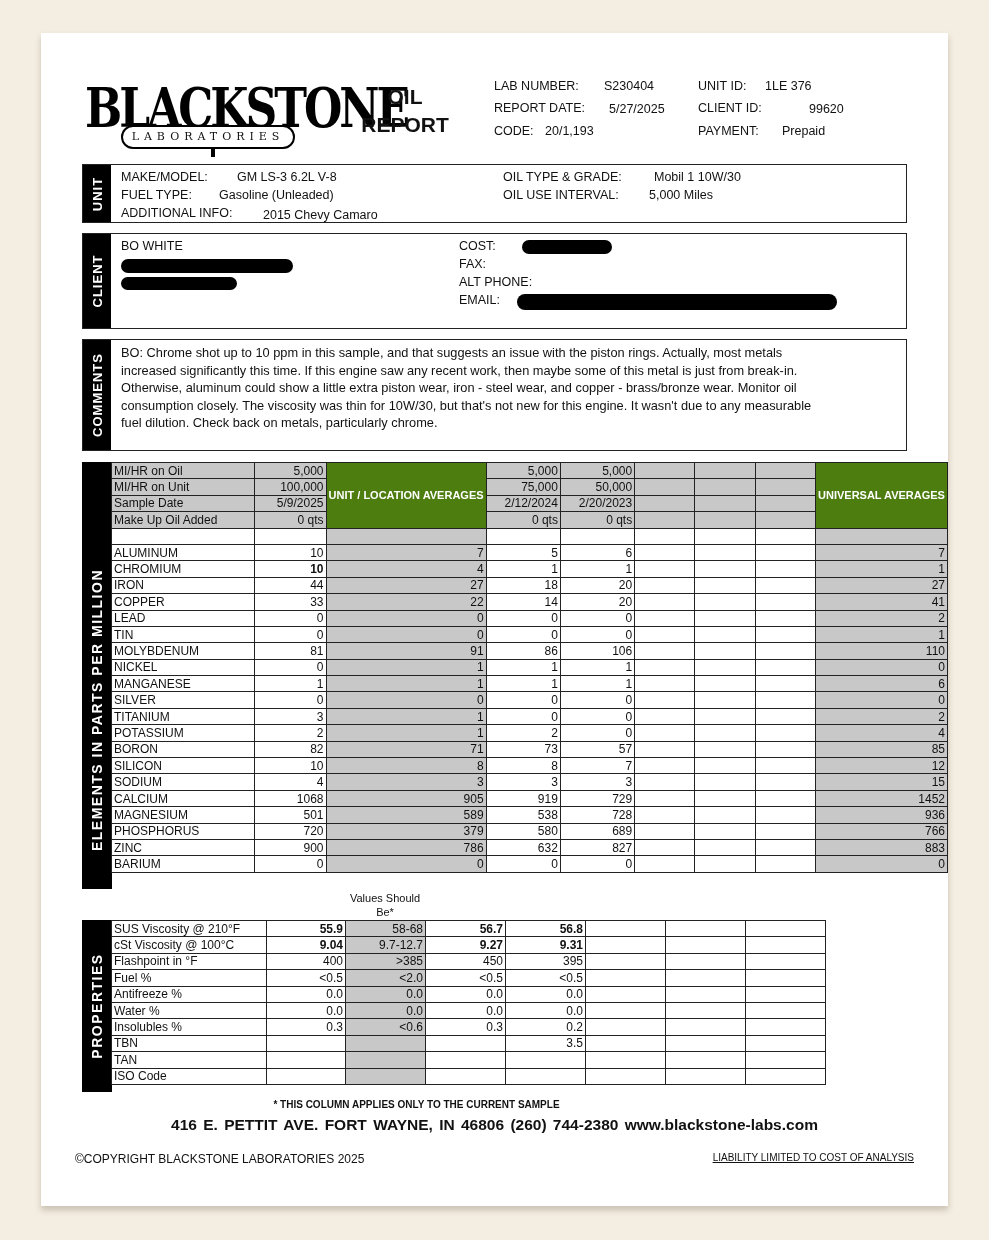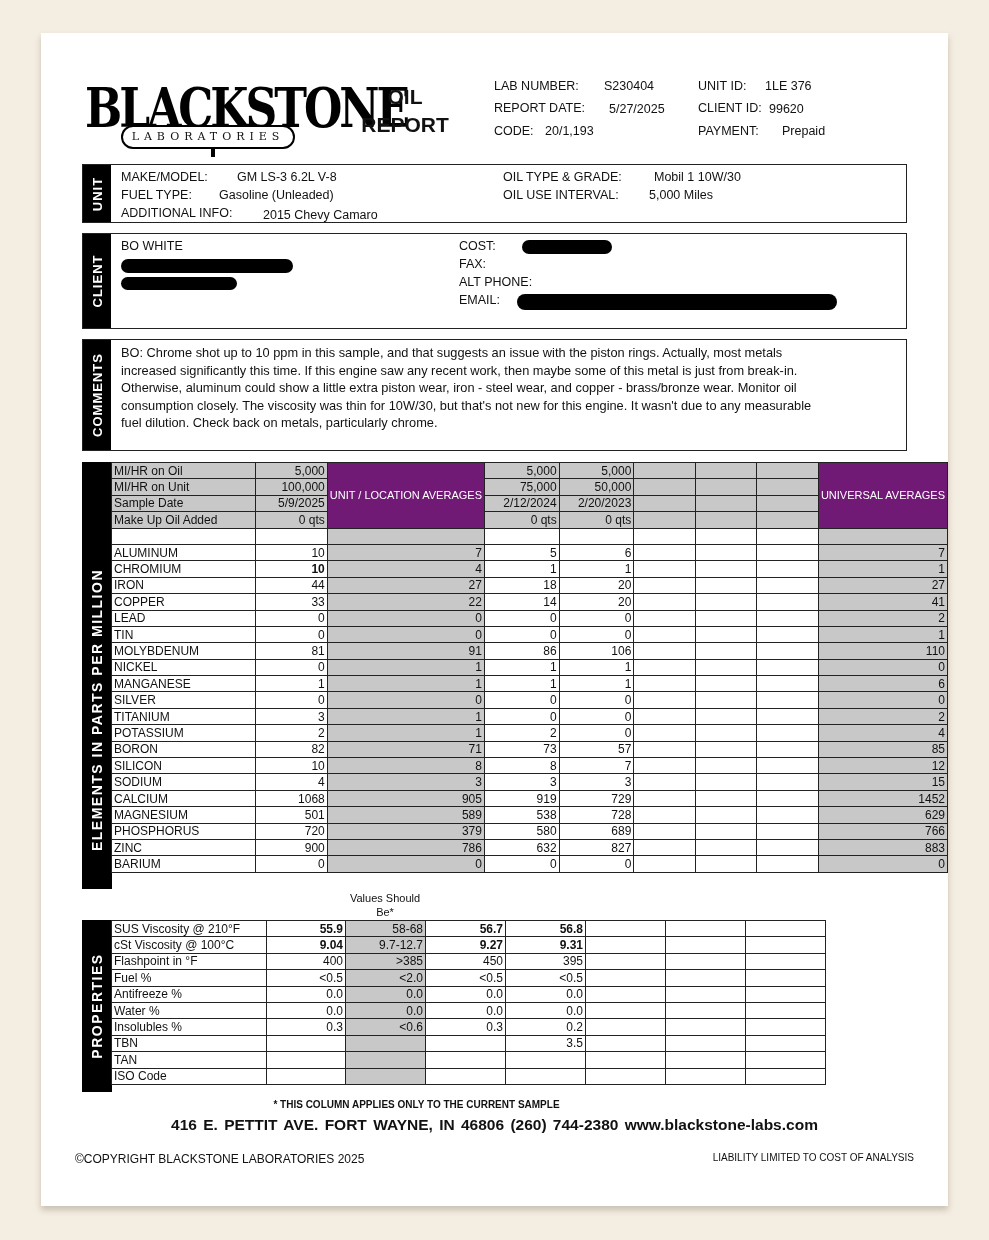--- a/index.html
+++ b/index.html
@@ -20,29 +20,29 @@
   .side span{position:absolute;left:50%;top:50%;transform:translate(-50%,-50%) rotate(-90deg);font-weight:bold;font-size:13px;letter-spacing:1px;white-space:nowrap;}
   .txt{font-size:12.5px;position:absolute;white-space:nowrap;}
   .redact{position:absolute;background:#000;border-radius:12px;}
   .comments{position:absolute;left:38px;top:4px;width:700px;font-size:12.8px;line-height:17.6px;}
   
   table.grid{position:absolute;border-collapse:collapse;table-layout:fixed;font-size:12px;}
   table.grid td{border:1.5px solid #222;height:15.4px;padding:0 2px;line-height:14px;overflow:hidden;white-space:nowrap;}
   td.lab{text-align:left;}
   td.num{text-align:right;}
   td.g{background:#c8c8c8;}
-  td.blk{background:#701a75;color:#fff;font-weight:normal;font-size:11px;text-align:center;line-height:14px;white-space:normal;}
+  td.blk{background:#4d7c0f;color:#fff;font-weight:bold;font-size:11px;text-align:center;line-height:14px;white-space:normal;}
   td.b{font-weight:bold;}
   .sidebar-black{position:absolute;background:#000;color:#fff;}
   .sidebar-black span{position:absolute;left:50%;top:50%;transform:translate(-50%,-50%) rotate(-90deg);font-weight:bold;font-size:14px;letter-spacing:1.5px;white-space:nowrap;}
   .should{position:absolute;left:304px;top:858px;width:80px;text-align:center;font-size:11px;line-height:14px;}
   .foot-note{position:absolute;left:0;width:751px;top:1066px;text-align:center;font-size:10px;font-weight:bold;}
   .foot-addr{position:absolute;left:0;width:907px;top:1083px;text-align:center;font-size:15.5px;font-weight:bold;word-spacing:2px;}
   .copy{position:absolute;left:34px;top:1119px;font-size:12px;}
-  .liab{position:absolute;right:34px;top:1119px;font-size:10px;}
+  .liab{position:absolute;right:34px;top:1119px;font-size:10px;text-decoration:underline;}
 </style>
 </head>
 <body>
 
 <div class="page">
 
   <div class="abs logo">
     <div class="logo-word">BLACKSTONE</div>
     <div class="logo-sub">LABORATORIES</div>
     <div class="logo-tick"></div>
@@ -56,21 +56,21 @@
   <div class="abs hdr-label" style="left:453px;top:46px;">LAB NUMBER:</div>
   <div class="abs hdr-val" style="left:563px;top:46px;">S230404</div>
   <div class="abs hdr-label" style="left:453px;top:68px;">REPORT DATE:</div>
   <div class="abs hdr-val" style="left:568px;top:69px;">5/27/2025</div>
   <div class="abs hdr-label" style="left:453px;top:91px;">CODE:</div>
   <div class="abs hdr-val" style="left:504px;top:91px;">20/1,193</div>
 
   <div class="abs hdr-label" style="left:657px;top:46px;">UNIT ID:</div>
   <div class="abs hdr-val" style="left:724px;top:46px;">1LE 376</div>
   <div class="abs hdr-label" style="left:657px;top:68px;">CLIENT ID:</div>
-  <div class="abs hdr-val" style="left:728px;top:69px;">99620</div>
+  <div class="abs hdr-val" style="left:768px;top:69px;">99620</div>
   <div class="abs hdr-label" style="left:657px;top:91px;">PAYMENT:</div>
   <div class="abs hdr-val" style="left:741px;top:91px;">Prepaid</div>
 
   <div class="box" style="top:131px;height:59px;">
     <div class="side">
         <span>UNIT</span>
       </div>
     <div class="txt" style="left:38px;top:5px;">MAKE/MODEL:</div>
     <div class="txt" style="left:154px;top:5px;">GM LS-3 6.2L V-8</div>
     <div class="txt" style="left:38px;top:23px;">FUEL TYPE:</div>
@@ -349,21 +349,21 @@
         </tr>
         <tr>
           <td class="lab">MAGNESIUM</td>
           <td class="num">501</td>
           <td class="num g">589</td>
           <td class="num">538</td>
           <td class="num">728</td>
           <td></td>
           <td></td>
           <td></td>
-          <td class="num g">629</td>
+          <td class="num g">936</td>
         </tr>
         <tr>
           <td class="lab">PHOSPHORUS</td>
           <td class="num">720</td>
           <td class="num g">379</td>
           <td class="num">580</td>
           <td class="num">689</td>
           <td></td>
           <td></td>
           <td></td>

